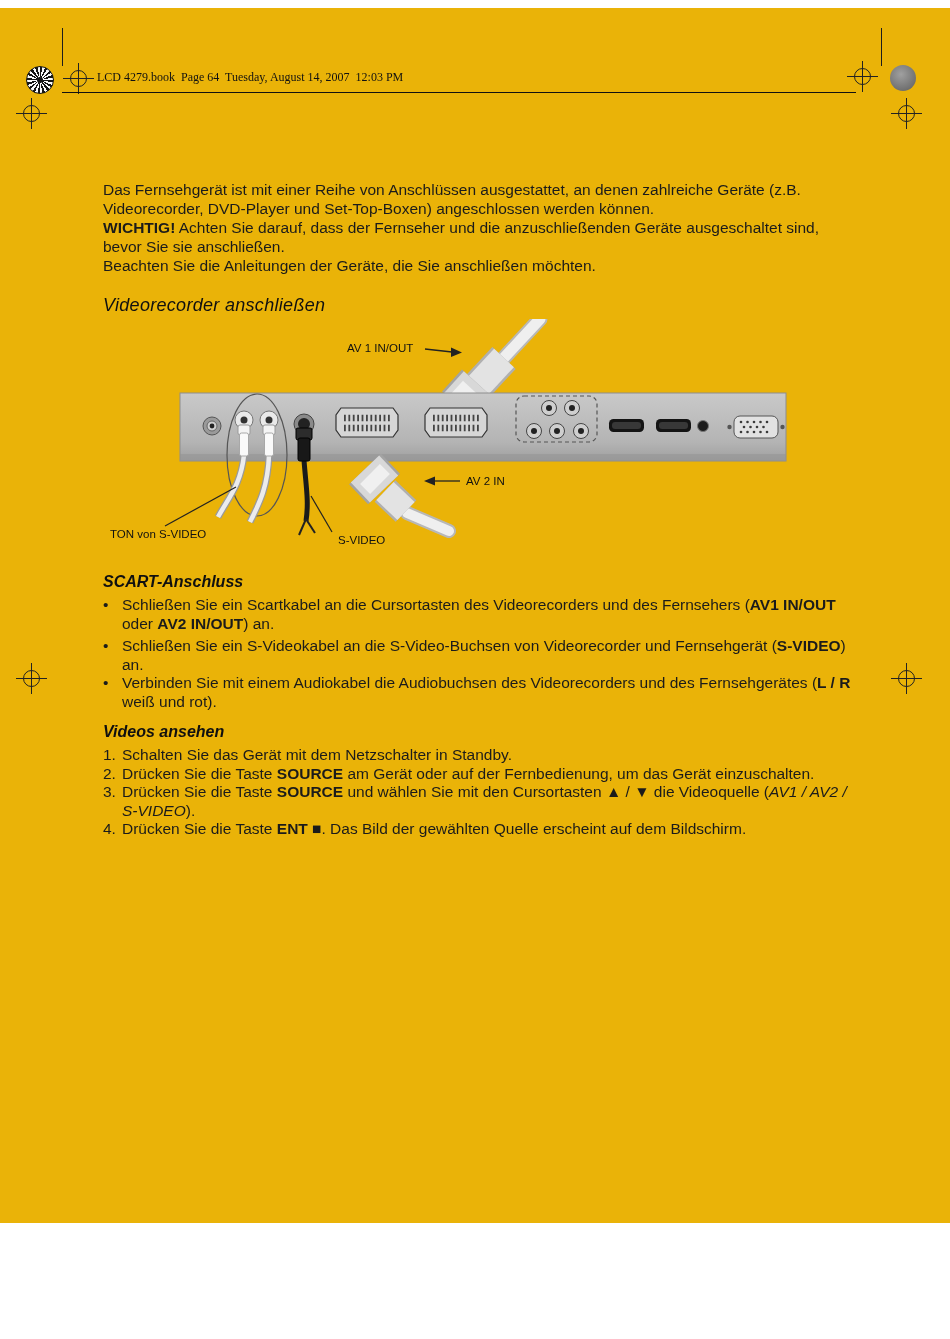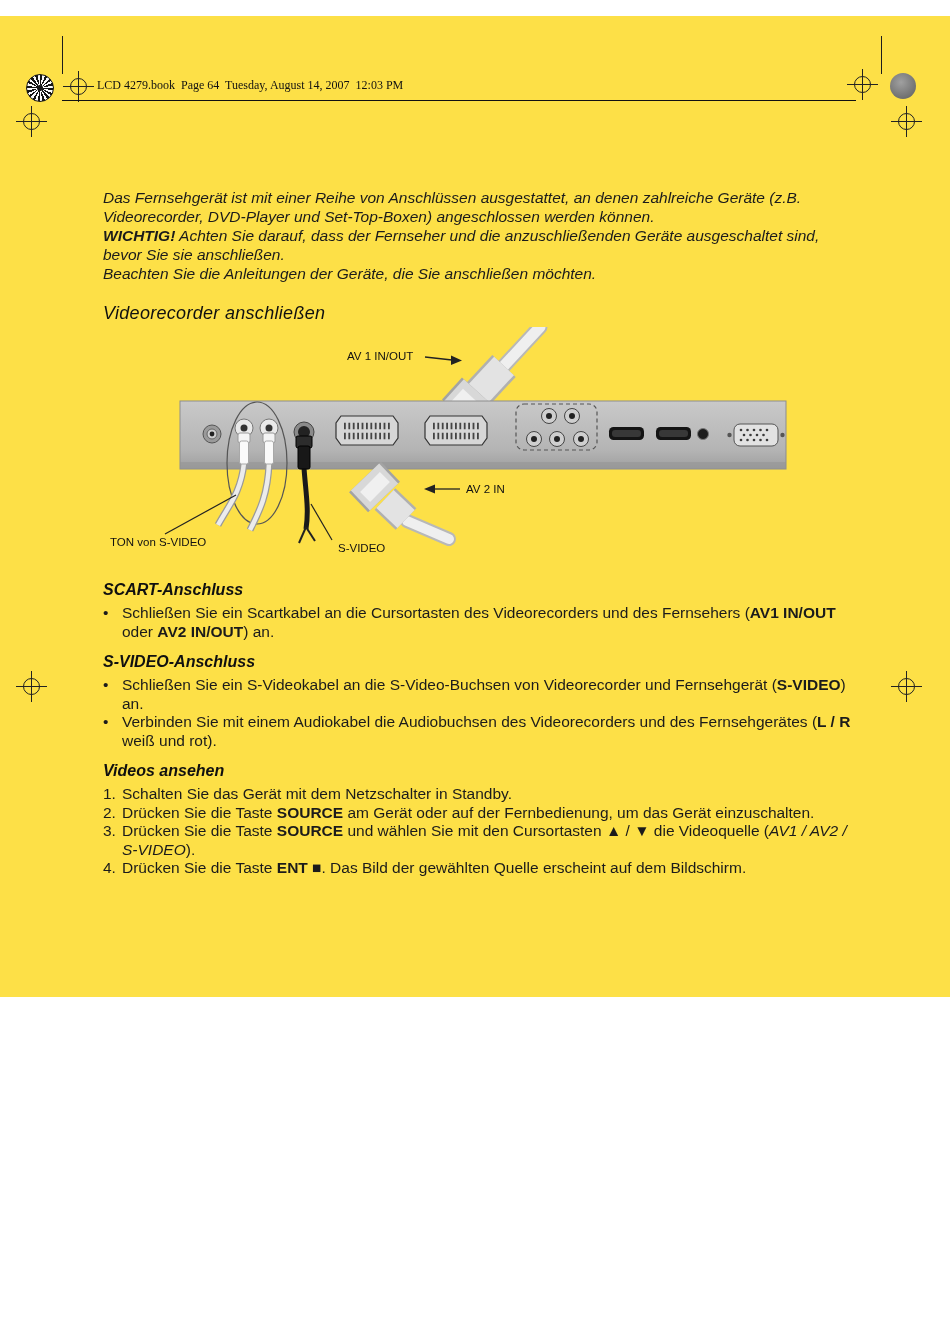--- a/index.html
+++ b/index.html
@@ -1,19 +1,19 @@
 <!DOCTYPE html>
 <html><head>
 <meta charset="utf-8">
 <style>
   * { box-sizing: border-box; }
   html, body { margin:0; padding:0; background:#ffffff; }
   .page {
-    position:relative; width:950px; height:981px; margin:16px auto;
-    background:#fde047; overflow:hidden;
+    position:relative; width:950px; height:1215px; margin:8px auto;
+    background:#eab308; overflow:hidden;
     font-family:"Liberation Sans","DejaVu Sans",sans-serif; color:#1b1b1b;
   }
 
   
   .cropline { position:absolute; background:#1d1d1d; }
   .cropline.v { width:1.2px; }
   .cropline.h { height:1.2px; }
   .regmark { position:absolute; width:17px; height:17px; border:1.3px solid #222; border-radius:50%; }
   .regmark::before { content:''; position:absolute; top:50%; left:-8px; right:-8px; height:1.2px; margin-top:-0.6px; background:#222; }
   .regmark::after  { content:''; position:absolute; left:50%; top:-8px; bottom:-8px; width:1.2px; margin-left:-0.6px; background:#222; }
@@ -27,21 +27,21 @@
   
   .fm-header { position:absolute; left:97px; top:62px; font-family:"Liberation Serif","DejaVu Serif",serif;
     font-size:12px; color:#111; white-space:pre; }
   .header-rule { position:absolute; left:62px; top:84px; width:794px; height:1px; background:#111; }
 
   
   .content { position:absolute; left:103px; top:148px; width:752px; }
   .title { margin:0; padding-top:3px; font-style:italic; font-weight:bold; font-size:28px;
     line-height:32px; letter-spacing:1px; color:#101010; }
   .title .num { margin-right:26px; }
-  .intro { margin-top:24px;font-style:italic; }
+  .intro { margin-top:24px; }
   .intro p { margin:0; font-size:15.5px; line-height:19px; }
   .h2 { margin:18px 0 0; font-style:italic; font-weight:normal; font-size:18px; line-height:24px; letter-spacing:0.3px; color:#101010; }
   .h3 { margin:15px 0 0; font-style:italic; font-weight:bold; font-size:16px; line-height:20px; color:#101010; }
   .h3.tight { margin-top:11px; }
   .diagram-wrap { position:relative; margin-top:2px; width:700px; height:238px; }
   ul.plist, ol.plist { margin:4px 0 0; padding:0; list-style:none; }
   .plist li { display:flex; font-size:15.5px; line-height:18.5px; }
   .plist .marker { flex:0 0 19px; }
   .plist .body { flex:1; }
   .b { font-weight:bold; }
@@ -243,21 +243,20 @@
     </div>
 
     <h3 class="h3">SCART-Anschluss</h3>
     <ul class="plist">
       <li>
         <span class="marker">•</span>
         <span class="body"><span>Schließen Sie ein Scartkabel an die Cursortasten des Videorecorders und des Fernsehers (</span><span class="b">AV1 IN/OUT</span><span> oder </span><span class="b">AV2 IN/OUT</span><span>) an.</span></span>
       </li>
     </ul>
 
-    <h3 class="h3 tight">S-VIDEO-Anschluss</h3>
     <ul class="plist">
       <li>
         <span class="marker">•</span>
         <span class="body"><span>Schließen Sie ein S-Videokabel an die S-Video-Buchsen von Videorecorder und Fernsehgerät (</span><span class="b">S-VIDEO</span><span>) an.</span></span>
       </li>
       <li>
         <span class="marker">•</span>
         <span class="body"><span>Verbinden Sie mit einem Audiokabel die Audiobuchsen des Videorecorders und des Fernsehgerätes (</span><span class="b">L / R</span><span> weiß und rot).</span></span>
       </li>
     </ul>

